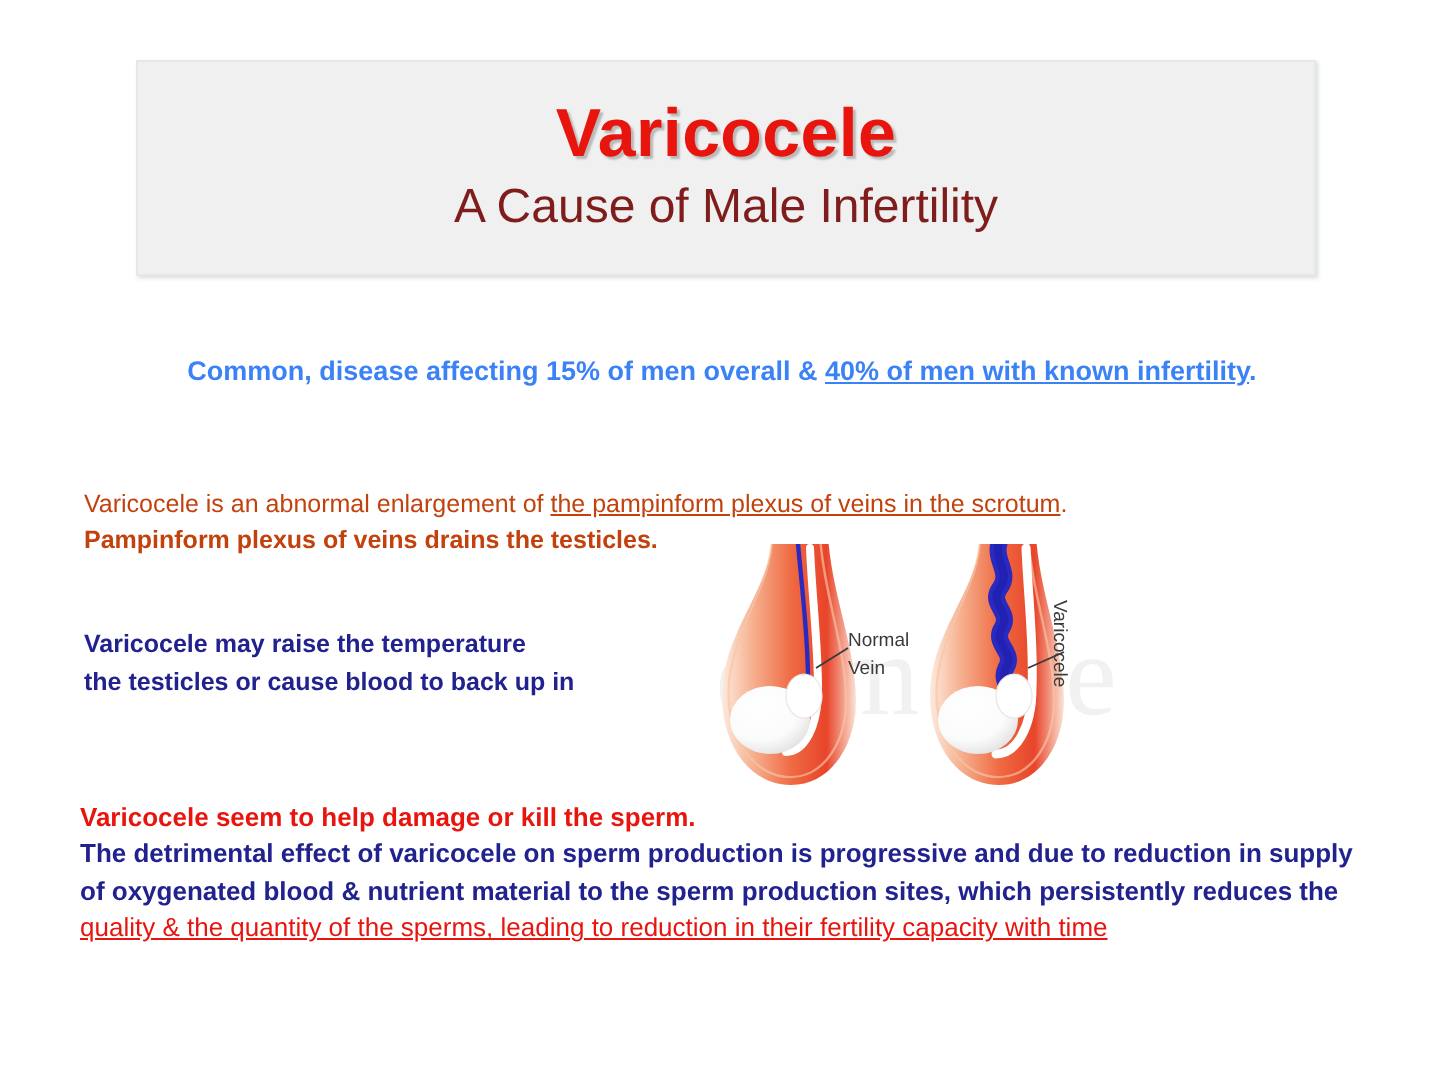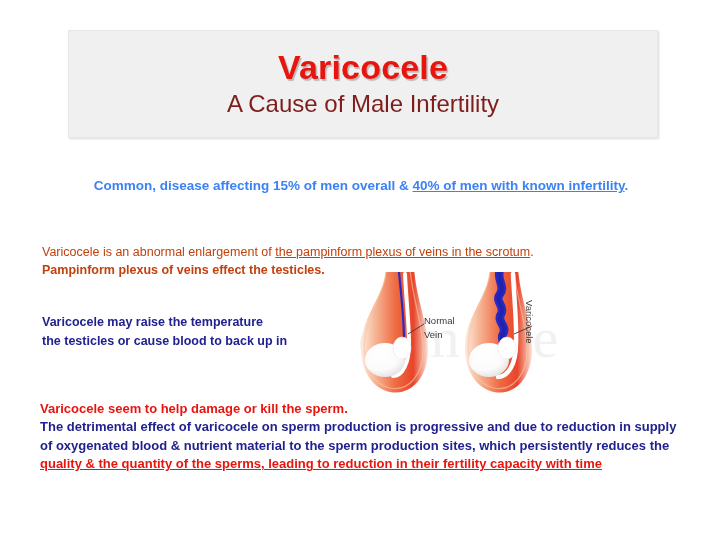--- a/index.html
+++ b/index.html
@@ -44,21 +44,21 @@
     font-size: 24px;
     font-weight: normal;
     color: #7f1d1d;
     margin-top: 5px;
     line-height: 1.1;
   }
 
   
   .red-bold {
     color: #e8150f;
-    font-weight: bold;
+    font-weight: normal;
   }
   .u { text-decoration: underline; }
 
   
   .para-lead {
     position: absolute;
     left: 40px;
     top: 176px;
     width: 642px;
     text-align: center;
@@ -153,21 +153,21 @@
 
 <div class="para-lead">
   <span>Common, disease  affecting 15% of men overall &amp; </span><span class="u">40% of men with known infertility</span><span>.</span>
 </div>
 
 <div class="para-def">
   <div class="line1">
     <span>Varicocele is an abnormal enlargement of </span><span class="u">the pampinform plexus of veins in the scrotum</span><span>.</span>
   </div>
   <div class="line2">
-    <span>Pampinform plexus of veins</span><span> effect the testicles.</span>
+    <span>Pampinform plexus of veins</span><span> drains the testicles.</span>
   </div>
 </div>
 
 <div class="para-temp">
   <div>Varicocele may raise the temperature</div>
   <div>the testicles or cause blood to back up in</div>
 </div>
 
 <div class="figure">
 

